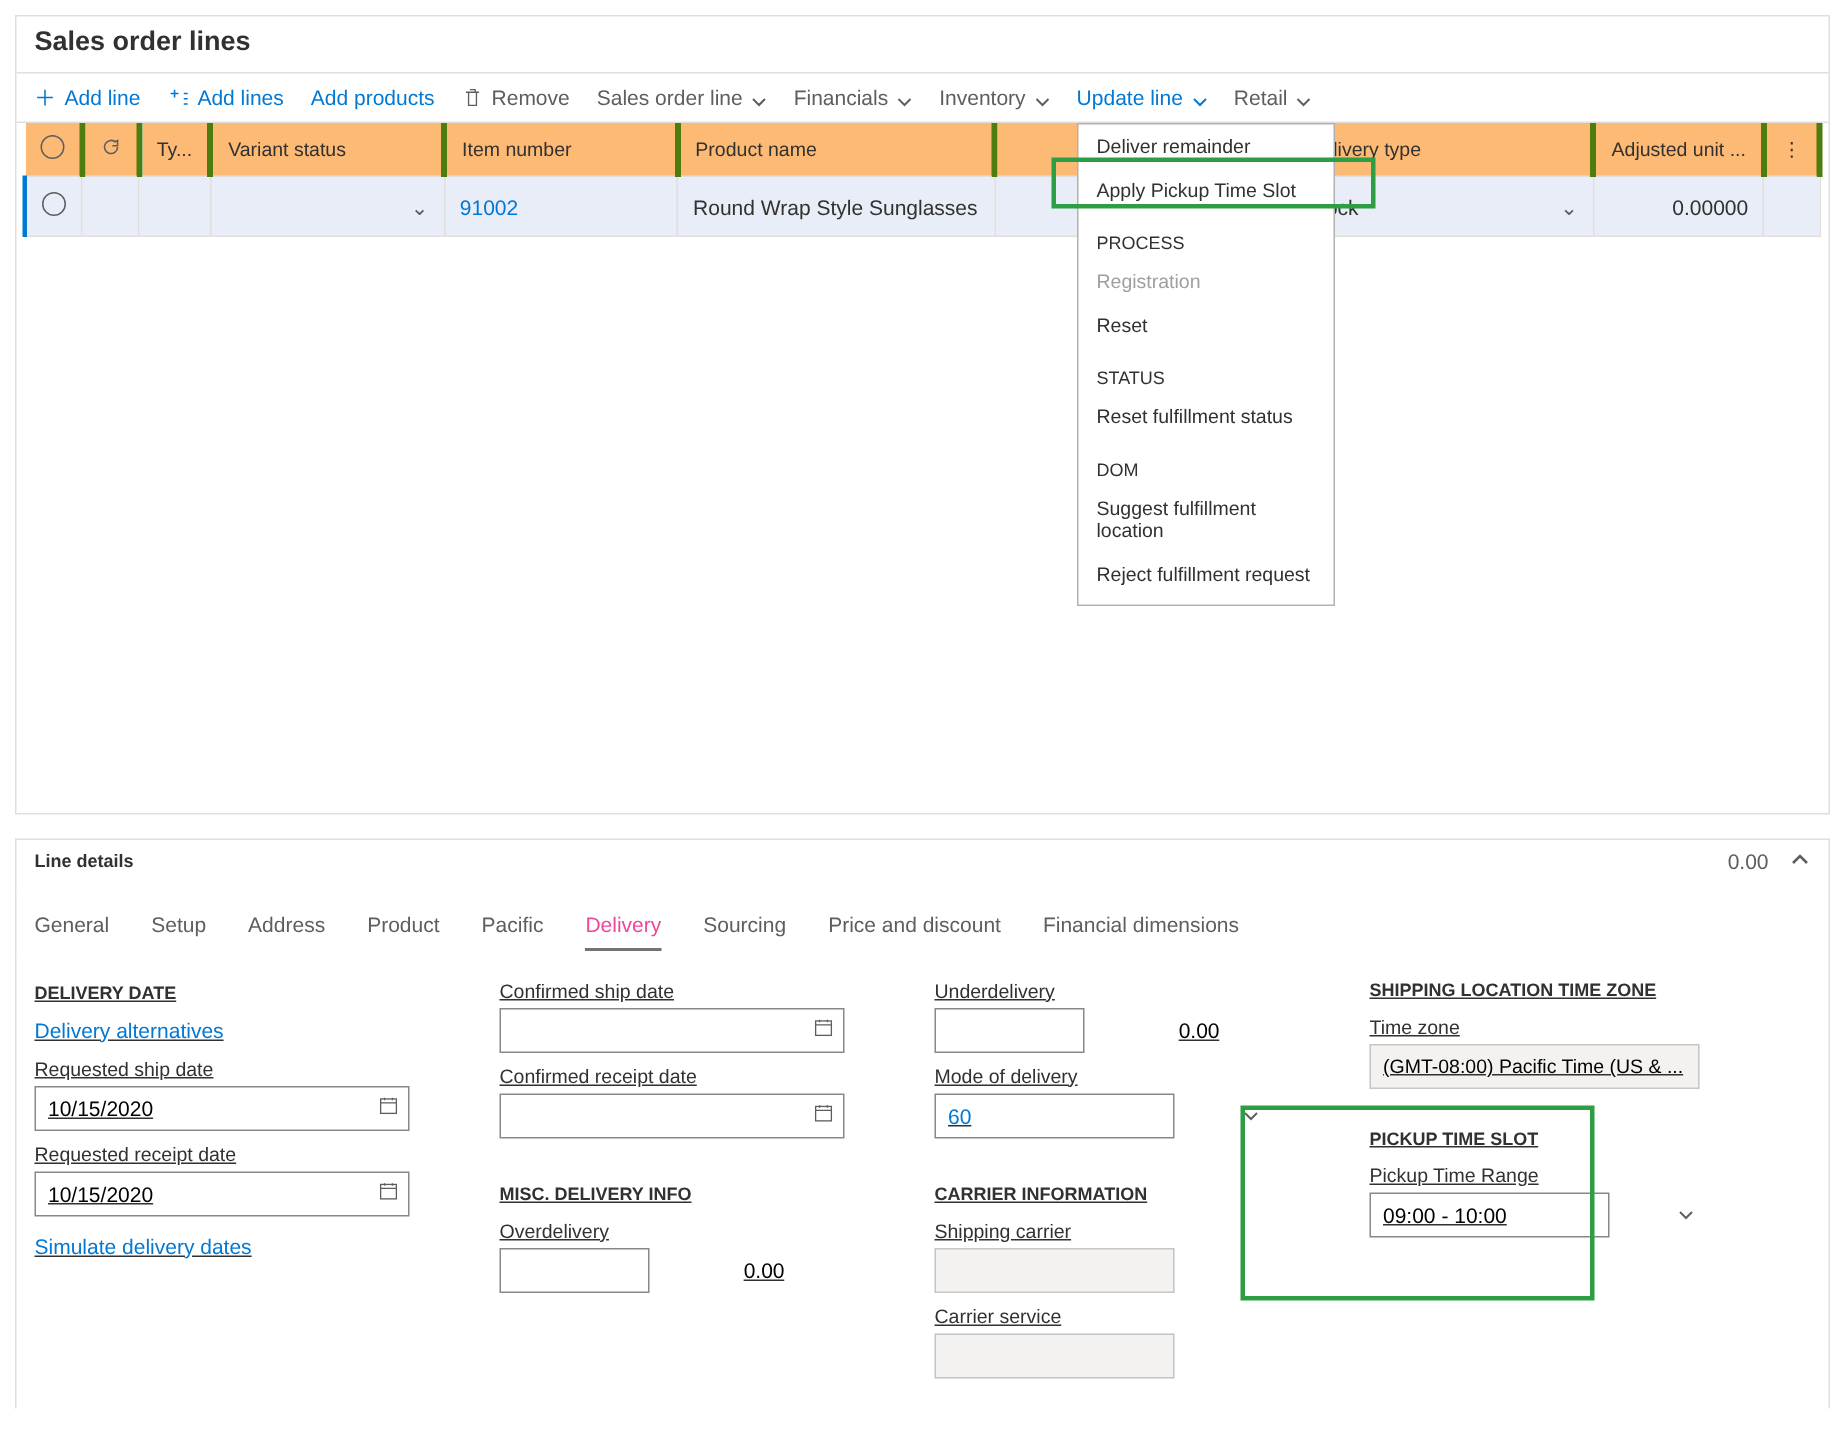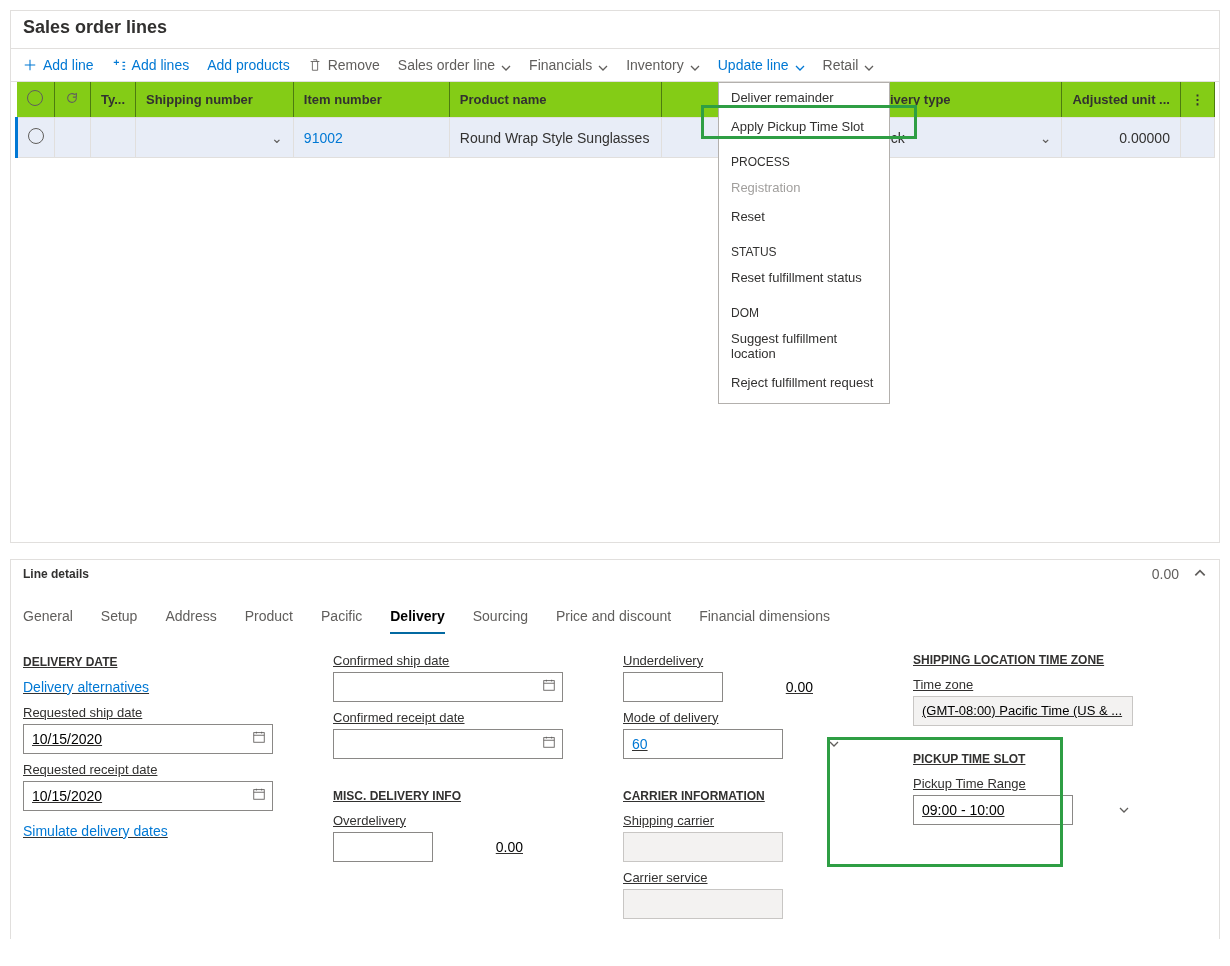--- a/index.html
+++ b/index.html
@@ -10,21 +10,21 @@
   .tb-btn { display: inline-flex; align-items: center; gap: 6px; color: #0078d4; cursor: pointer; font-size: 14px; }
   .tb-btn .icon { width: 14px; height: 14px; display: inline-flex; align-items: center; justify-content: center; }
   .tb-btn.remove { color: #605e5c; }
   .tb-drop { display: inline-flex; align-items: center; gap: 6px; color: #605e5c; cursor: pointer; font-size: 14px; }
   .tb-drop.open { color: #0078d4; }
   .chev { width: 10px; height: 10px; }
   .chev svg { stroke: #605e5c; }
   .tb-drop.open .chev svg { stroke: #0078d4; }
   .grid-wrap { position: relative; padding: 0 4px 4px 4px; }
   table.grid { width: 100%; border-collapse: collapse; }
-  table.grid th { text-align: left; font-weight: 700; font-size: 13px; color: #323130; border-bottom: 1px solid #e1dfdd; border-right: 1px solid #4d7c0f; padding: 8px 10px; background: #84cc16; white-space: nowrap; overflow: hidden; text-overflow: ellipsis;}
+  table.grid th { text-align: left; font-weight: 400; font-size: 13px; color: #323130; border-bottom: 1px solid #e1dfdd; border-right: 4px solid #4d7c0f; padding: 8px 10px; background: #fdba74; white-space: nowrap; overflow: hidden; text-overflow: ellipsis;}
   table.grid td { border-bottom: 1px solid #e1dfdd; border-right: 1px solid #e1dfdd; padding: 10px 10px; font-size: 14px; }
   table.grid tr.datarow td { background: #e8edf7; }
   table.grid tr.datarow td:first-child { border-left: 3px solid #0078d4; }
   .link { color: #0078d4; }
   .sel-cell { text-align:center; }
   .radio { width: 16px; height: 16px; border: 1px solid #605e5c; border-radius: 50%; display:inline-block; }
   .refresh-icon svg { stroke: #605e5c; }
   .grid-body-space { height: 380px; border: none; }
   .align-right { text-align: right; }
   .ellipsis-cell { text-align: right; color: #605e5c; }
@@ -32,21 +32,21 @@
   .dropdown-menu .mi { padding: 7px 12px; font-size: 13px; color: #323130; cursor: pointer; }
   .dropdown-menu .mi.disabled { color: #a19f9d; cursor: default; }
   .dropdown-menu .mh { padding: 14px 12px 4px 12px; font-size: 12px; color: #323130; text-transform: uppercase; }
   .hl-green { position: absolute; border: 3px solid #2e9e44; pointer-events: none; }
   .hl1 { top: 23px; left: 690px; width: 216px; height: 34px; z-index: 20; }
   .line-details-header { display:flex; align-items:center; justify-content: space-between; padding: 6px 12px 10px 12px; border-bottom: 1px solid #fff;}
   .ld-title { font-size: 12px; font-weight: 600; }
   .ld-right { display:flex; align-items:center; gap: 14px; color: #605e5c; font-size: 14px;}
   .tabs { display:flex; gap: 28px; padding: 14px 12px 4px 12px; border-bottom: 1px solid #fff; }
   .tab { color: #605e5c; font-size: 14px; padding-bottom: 8px; cursor: pointer; }
-  .tab.active { color: #000000; font-weight: 700; border-bottom: 2px solid #0369a1; }
+  .tab.active { color: #ec4899; font-weight: 400; border-bottom: 2px solid #737373; }
   .form-area { display: flex; gap: 60px; padding: 14px 12px 20px 12px; flex-wrap: wrap; position: relative; text-decoration: underline;}
   .col { width: 250px; }
   .section-title { font-size: 12px; font-weight: 600; color: #323130; text-transform: uppercase; margin: 2px 0 10px 0; }
   .fld-label { font-size: 13px; color: #323130; margin: 8px 0 4px 0; }
   .fld-link { color: #0078d4; font-size: 14px; margin: 2px 0 10px 0; cursor:pointer; }
   .input { display:flex; align-items:center; border: 1px solid #8a8886; height: 30px; background:#fff; }
   .input input { border:none; outline:none; flex:1; padding: 4px 8px; font-size:14px; background:transparent; }
   .input.readonly { background: #f3f2f1; border-color: #c8c6c4;}
   .input .suffix { padding: 0 6px; color: #605e5c; }
   .input .dd { padding: 0 8px; display:flex; align-items:center;}
@@ -134,21 +134,21 @@
           <col style="width:100px">
           <col style="width:20px">
       </colgroup>
       <tbody>
           <tr>
         <th class="sel-cell"><span class="radio"></span></th>
         <th class="sel-cell"><span class="refresh-icon"><svg viewBox="0 0 16 16" width="14" height="14">
                   <path d="M13 8a5 5 0 1 1-2-4l2-1v4h-4" fill="none" stroke-width="1.2"></path>
                 </svg></span></th>
         <th>Ty...</th>
-        <th>Shipping number</th>
+        <th>Variant status</th>
         <th>Item number</th>
         <th>Product name</th>
         <th></th>
         <th>Delivery type</th>
         <th style="text-align:left;">Adjusted unit ...</th>
         <th class="ellipsis-cell">⋮</th>
       </tr>
       <tr class="datarow">
         <td class="sel-cell"><span class="radio"></span></td>
         <td></td>

